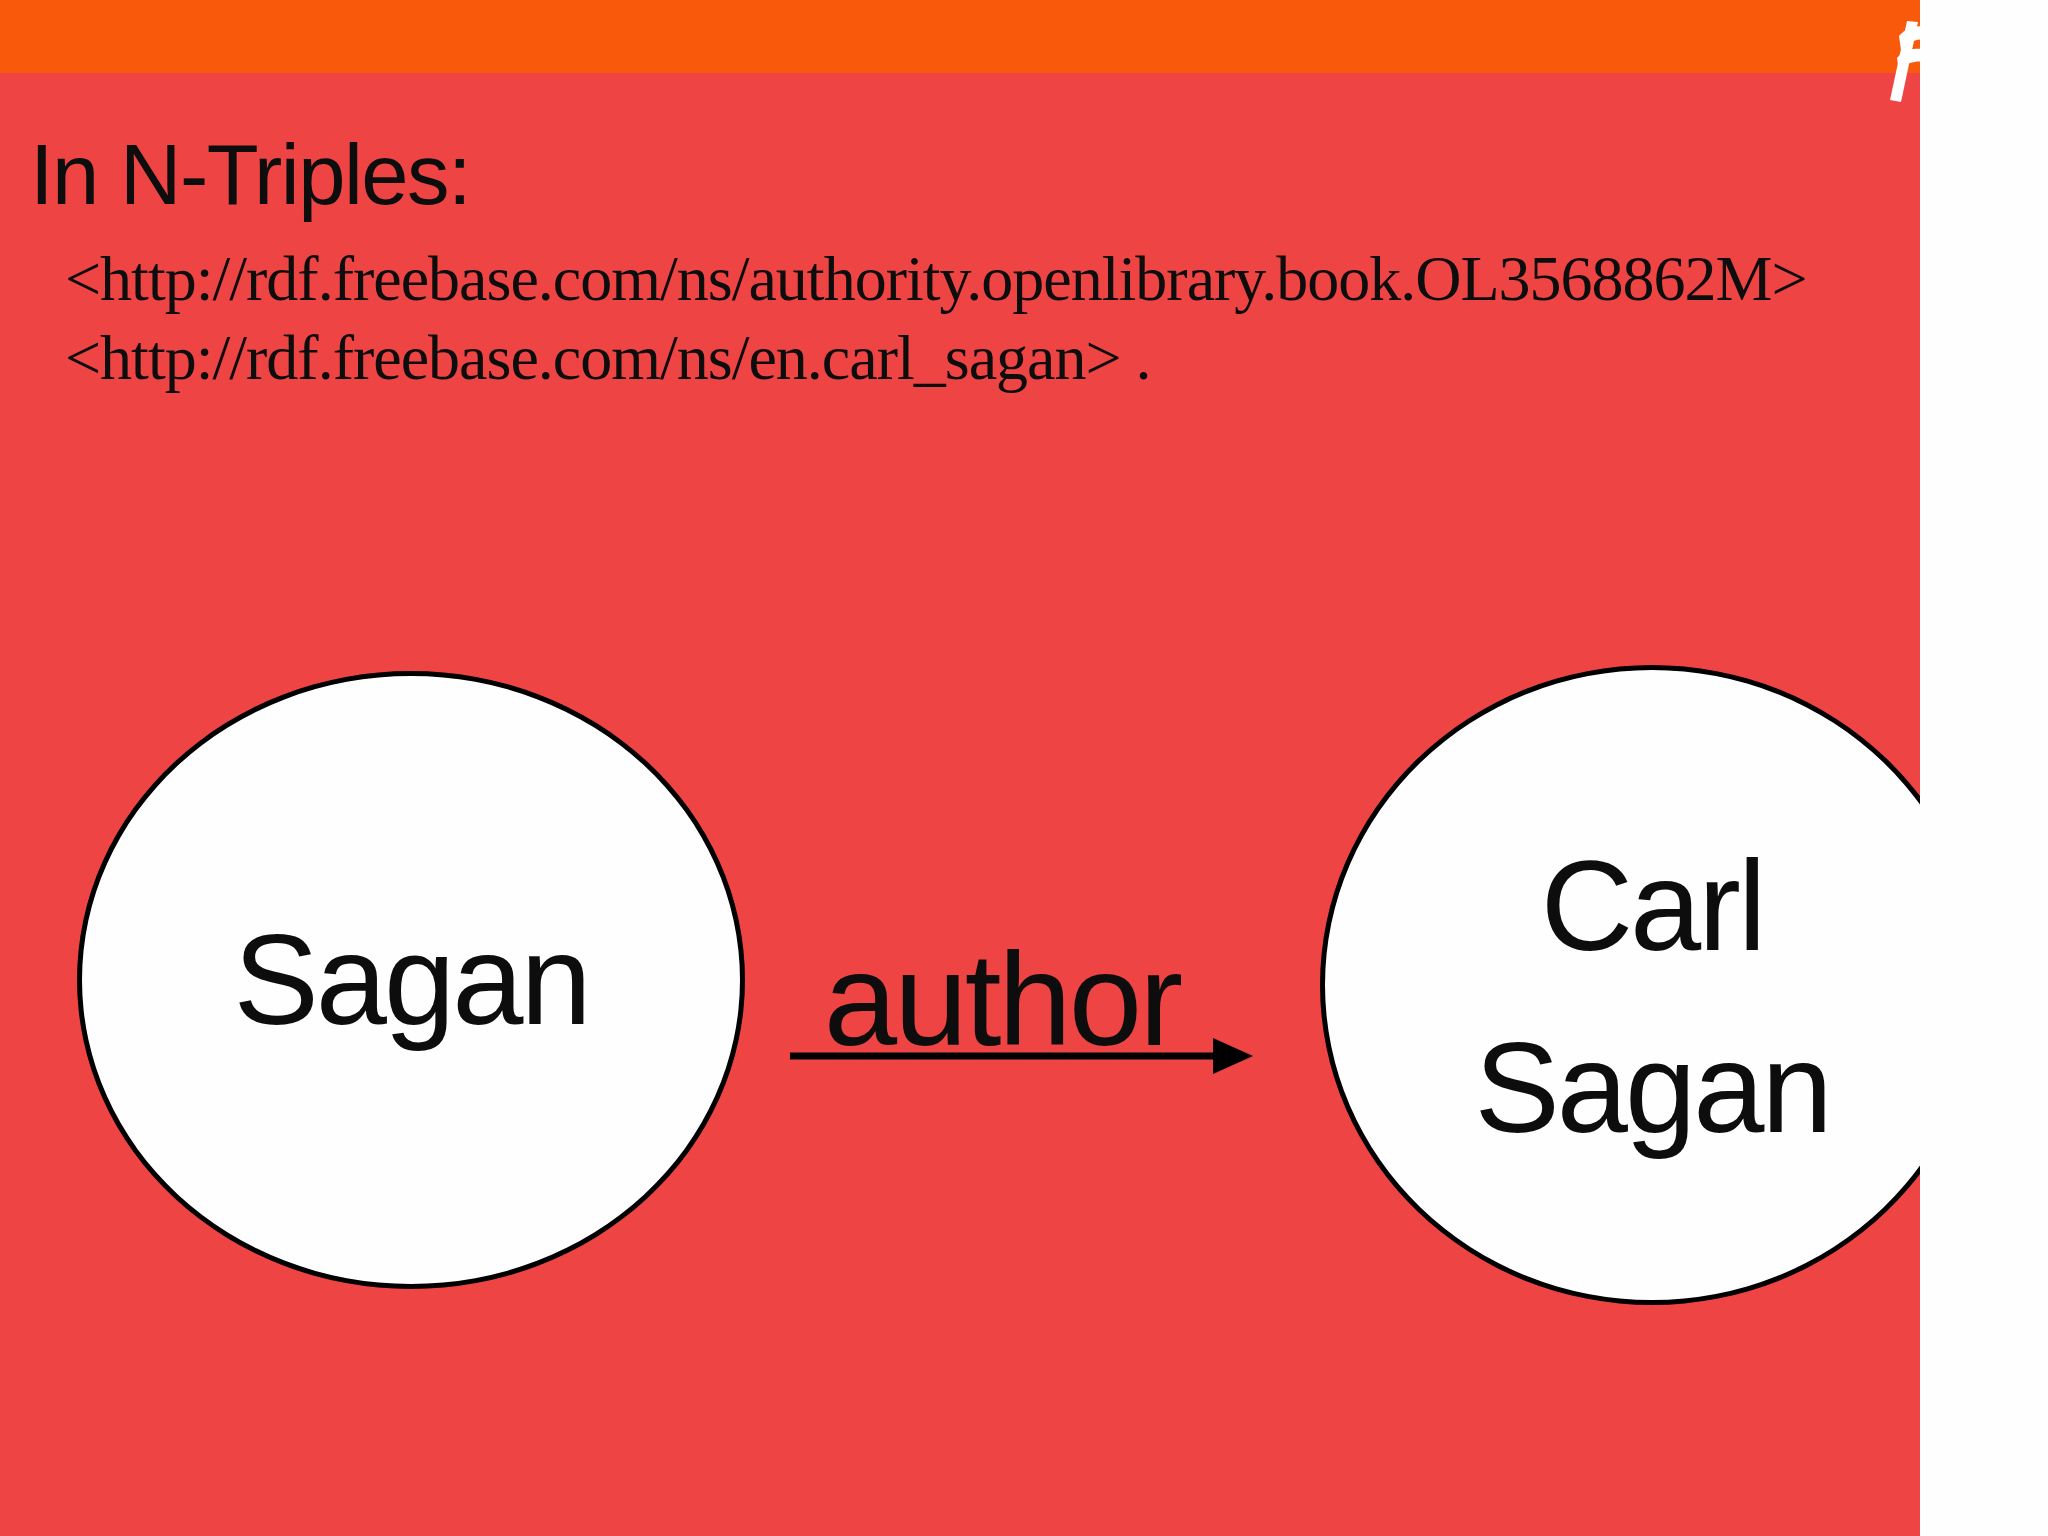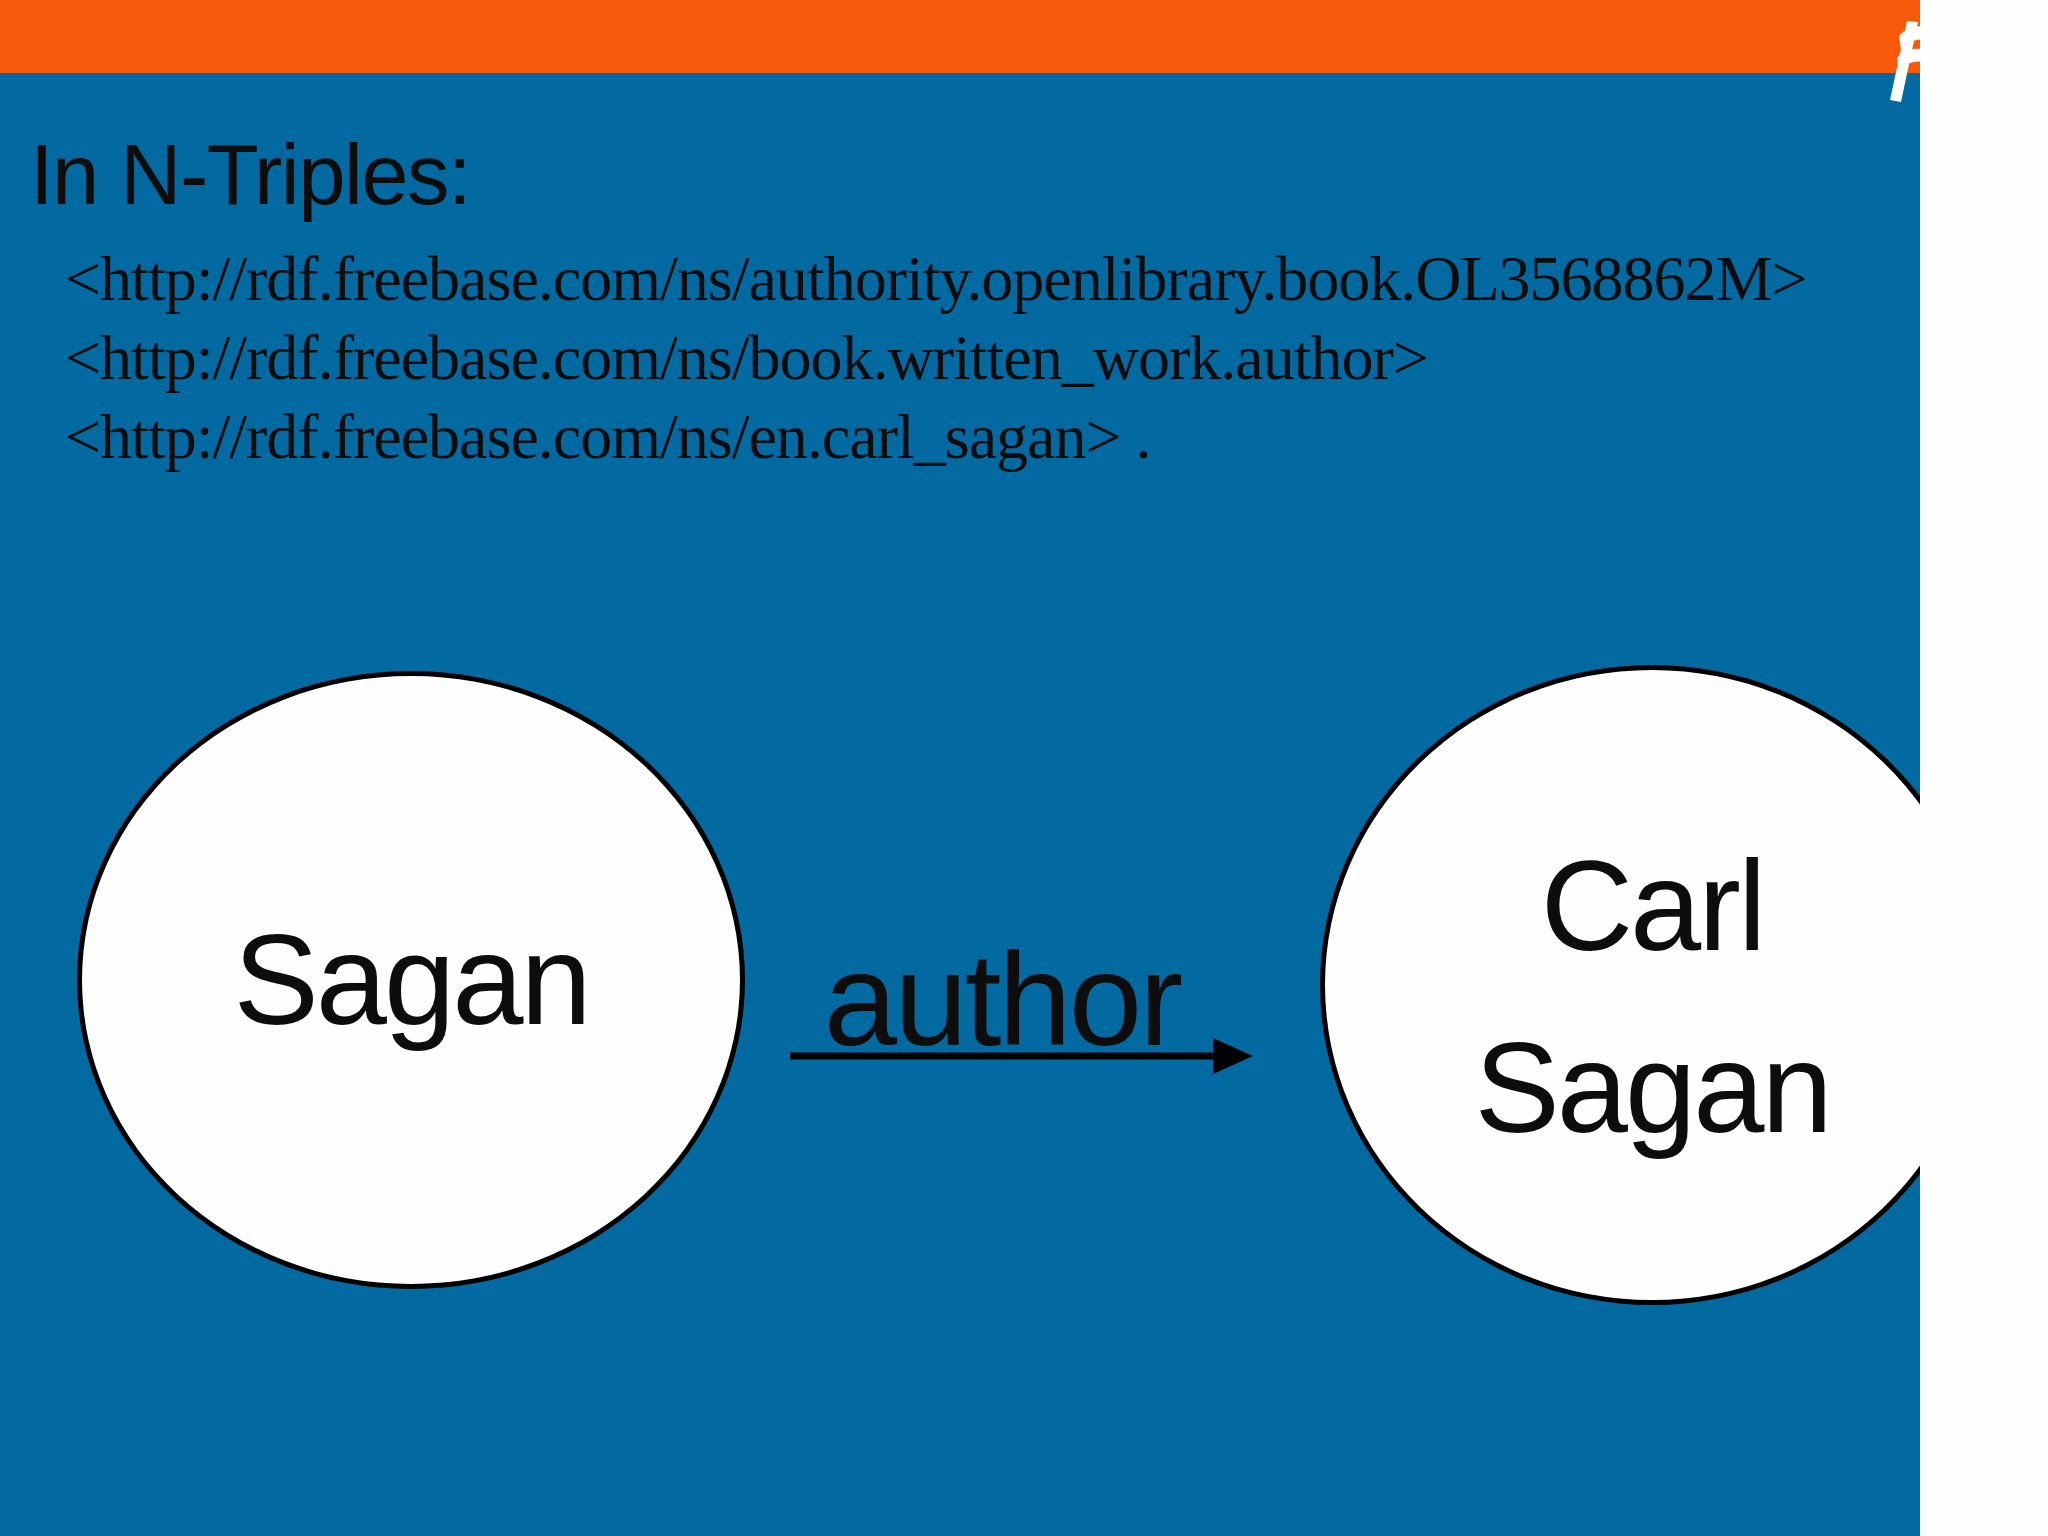--- a/index.html
+++ b/index.html
@@ -5,21 +5,21 @@
   html, body {
     margin: 0;
     padding: 0;
     background: #fefefe;
     font-family: "Liberation Sans", "DejaVu Sans", sans-serif;
   }
   .slide {
     position: relative;
     width: 1920px;
     height: 1536px;
-    background: #0369a1;
+    background: #ef4444;
     overflow: hidden;
   }
   .header-bar {
     position: absolute;
     left: 0; top: 0;
     width: 2048px; height: 73px;
   }
   .logo {
     position: absolute;
     left: 1886px; top: 10px;
@@ -91,21 +91,20 @@
   <svg class="logo" viewBox="0 0 84 95" aria-hidden="true">
     <path d="M21,11 L32,12 L15,92 L4,90 Z" fill="#ffffff"></path>
     <path d="M13,26 C30,6 48,26 78,7 L76,20 C52,40 34,18 15,40 Z" fill="#ffffff"></path>
     <path d="M11,48 C27,29 45,48 72,31 L71,43 C48,62 30,41 13,61 Z" fill="#ffffff"></path>
   </svg>
 
   <div class="slide-title">In N-Triples:</div>
 
   <div class="triples">
     <div class="triple-line">&lt;http://rdf.freebase.com/ns/authority.openlibrary.book.OL3568862M&gt;</div>
-    <div class="triple-line">&lt;http://rdf.freebase.com/ns/book.written_work.author&gt;</div>
     <div class="triple-line">&lt;http://rdf.freebase.com/ns/en.carl_sagan&gt; .</div>
   </div>
 
   <div class="node node-subject">
     <div class="node-label">Sagan</div>
   </div>
 
   <div class="edge-label">author</div>
 
   <svg class="edge-arrow" viewBox="0 0 475 52" aria-hidden="true">

